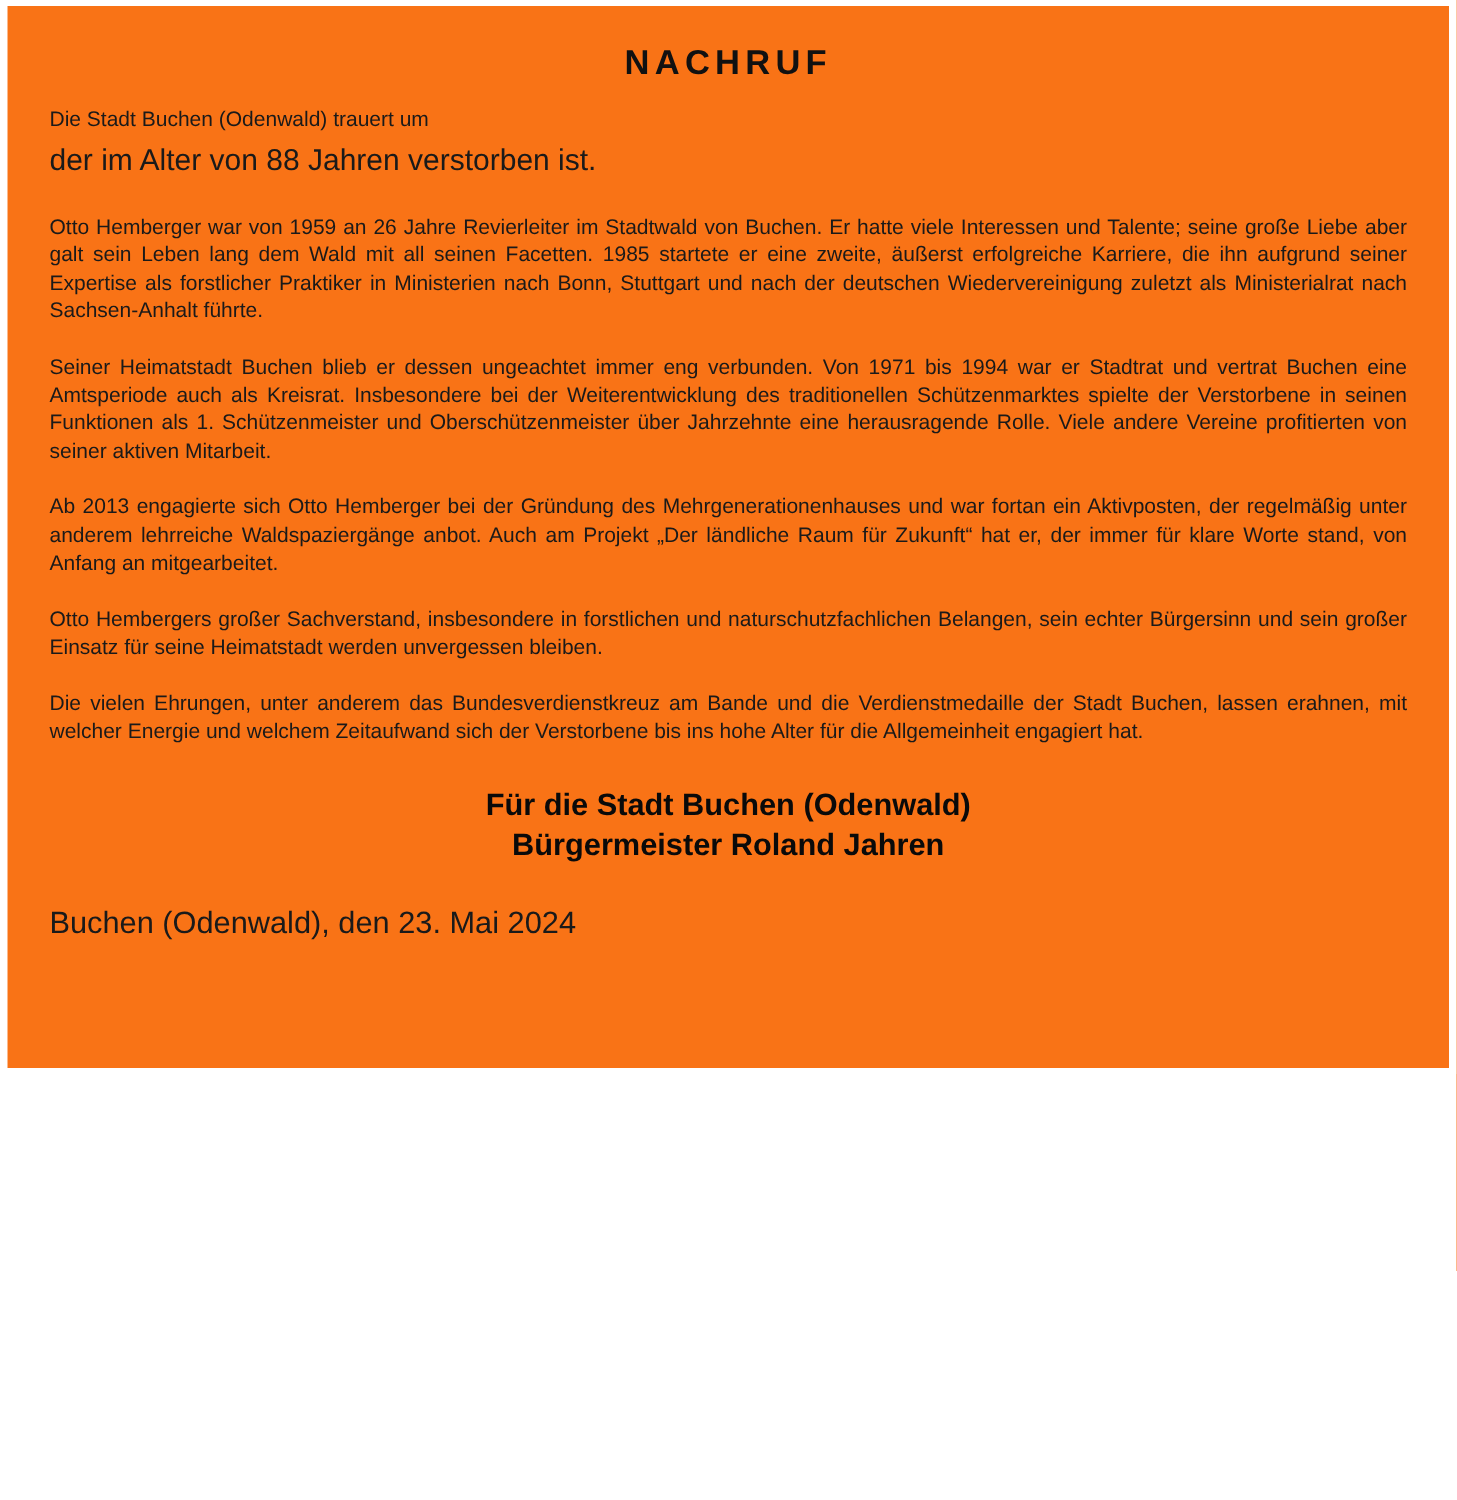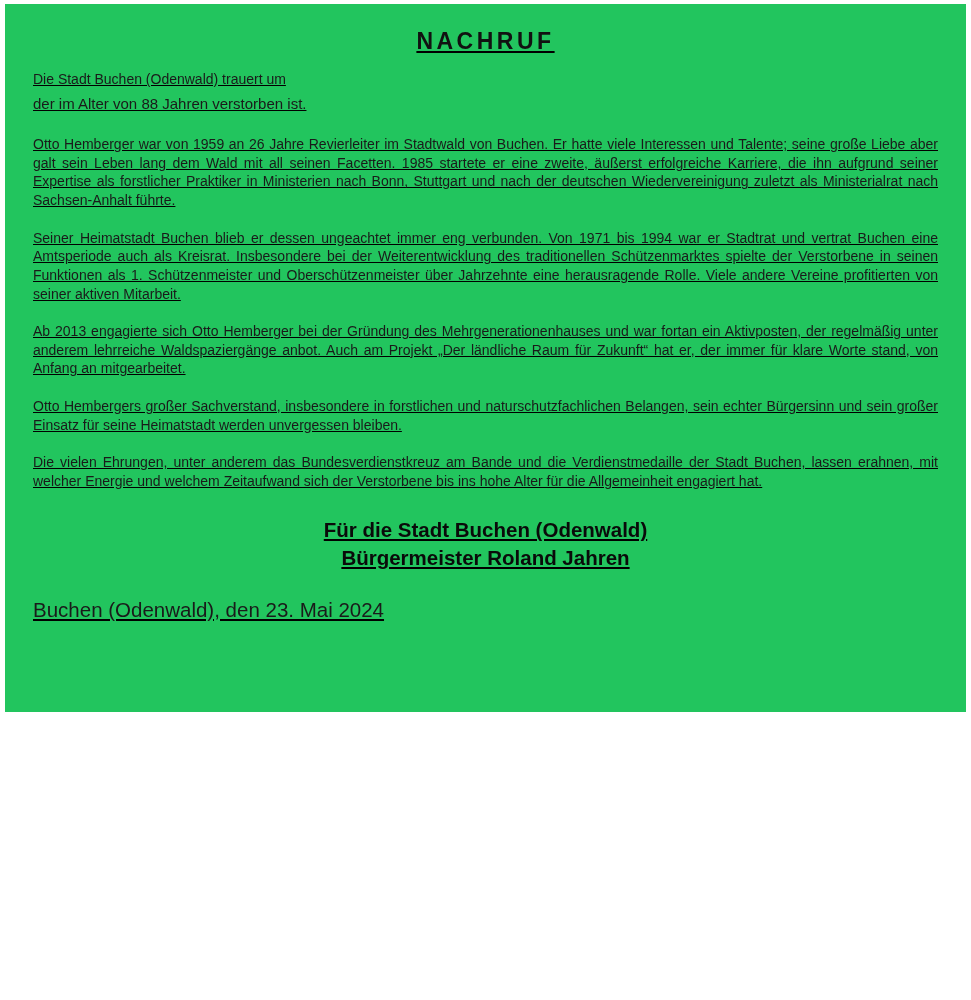--- a/index.html
+++ b/index.html
@@ -8,24 +8,23 @@
     background: #ffffff;
   }
   body {
     font-family: "Liberation Sans", sans-serif;
     color: #000000;
   }
   .page {
     width: 971px;
     height: 716px;
     box-sizing: border-box;
-    background: #22c55e;
+    background: #f97316;
     position: relative;
     overflow: hidden;
-    text-decoration: underline;
   }
   .border-frame {
     position: absolute;
     left: 0;
     top: 0;
     right: 0;
     bottom: 0;
     border-left: 5px solid #ffffff;
     border-right: 5px solid #ffffff;
     border-top: 4px solid #ffffff;
@@ -54,21 +53,21 @@
   }
   .name {
     text-align: center;
     font-size: 49px;
     font-weight: bold;
     letter-spacing: -0.5px;
     margin: 8px 0 10px 0;
     color: #0a0a0a;
   }
   .subline {
-    font-size: 15px;
+    font-size: 20px;
     line-height: 1.25;
     margin: 0 0 22px 0;
     color: #1a1a1a;
   }
   .para {
     font-size: 14px;
     line-height: 1.33;
     margin: 0 0 19px 0;
     text-align: justify;
     color: #1a1a1a;

